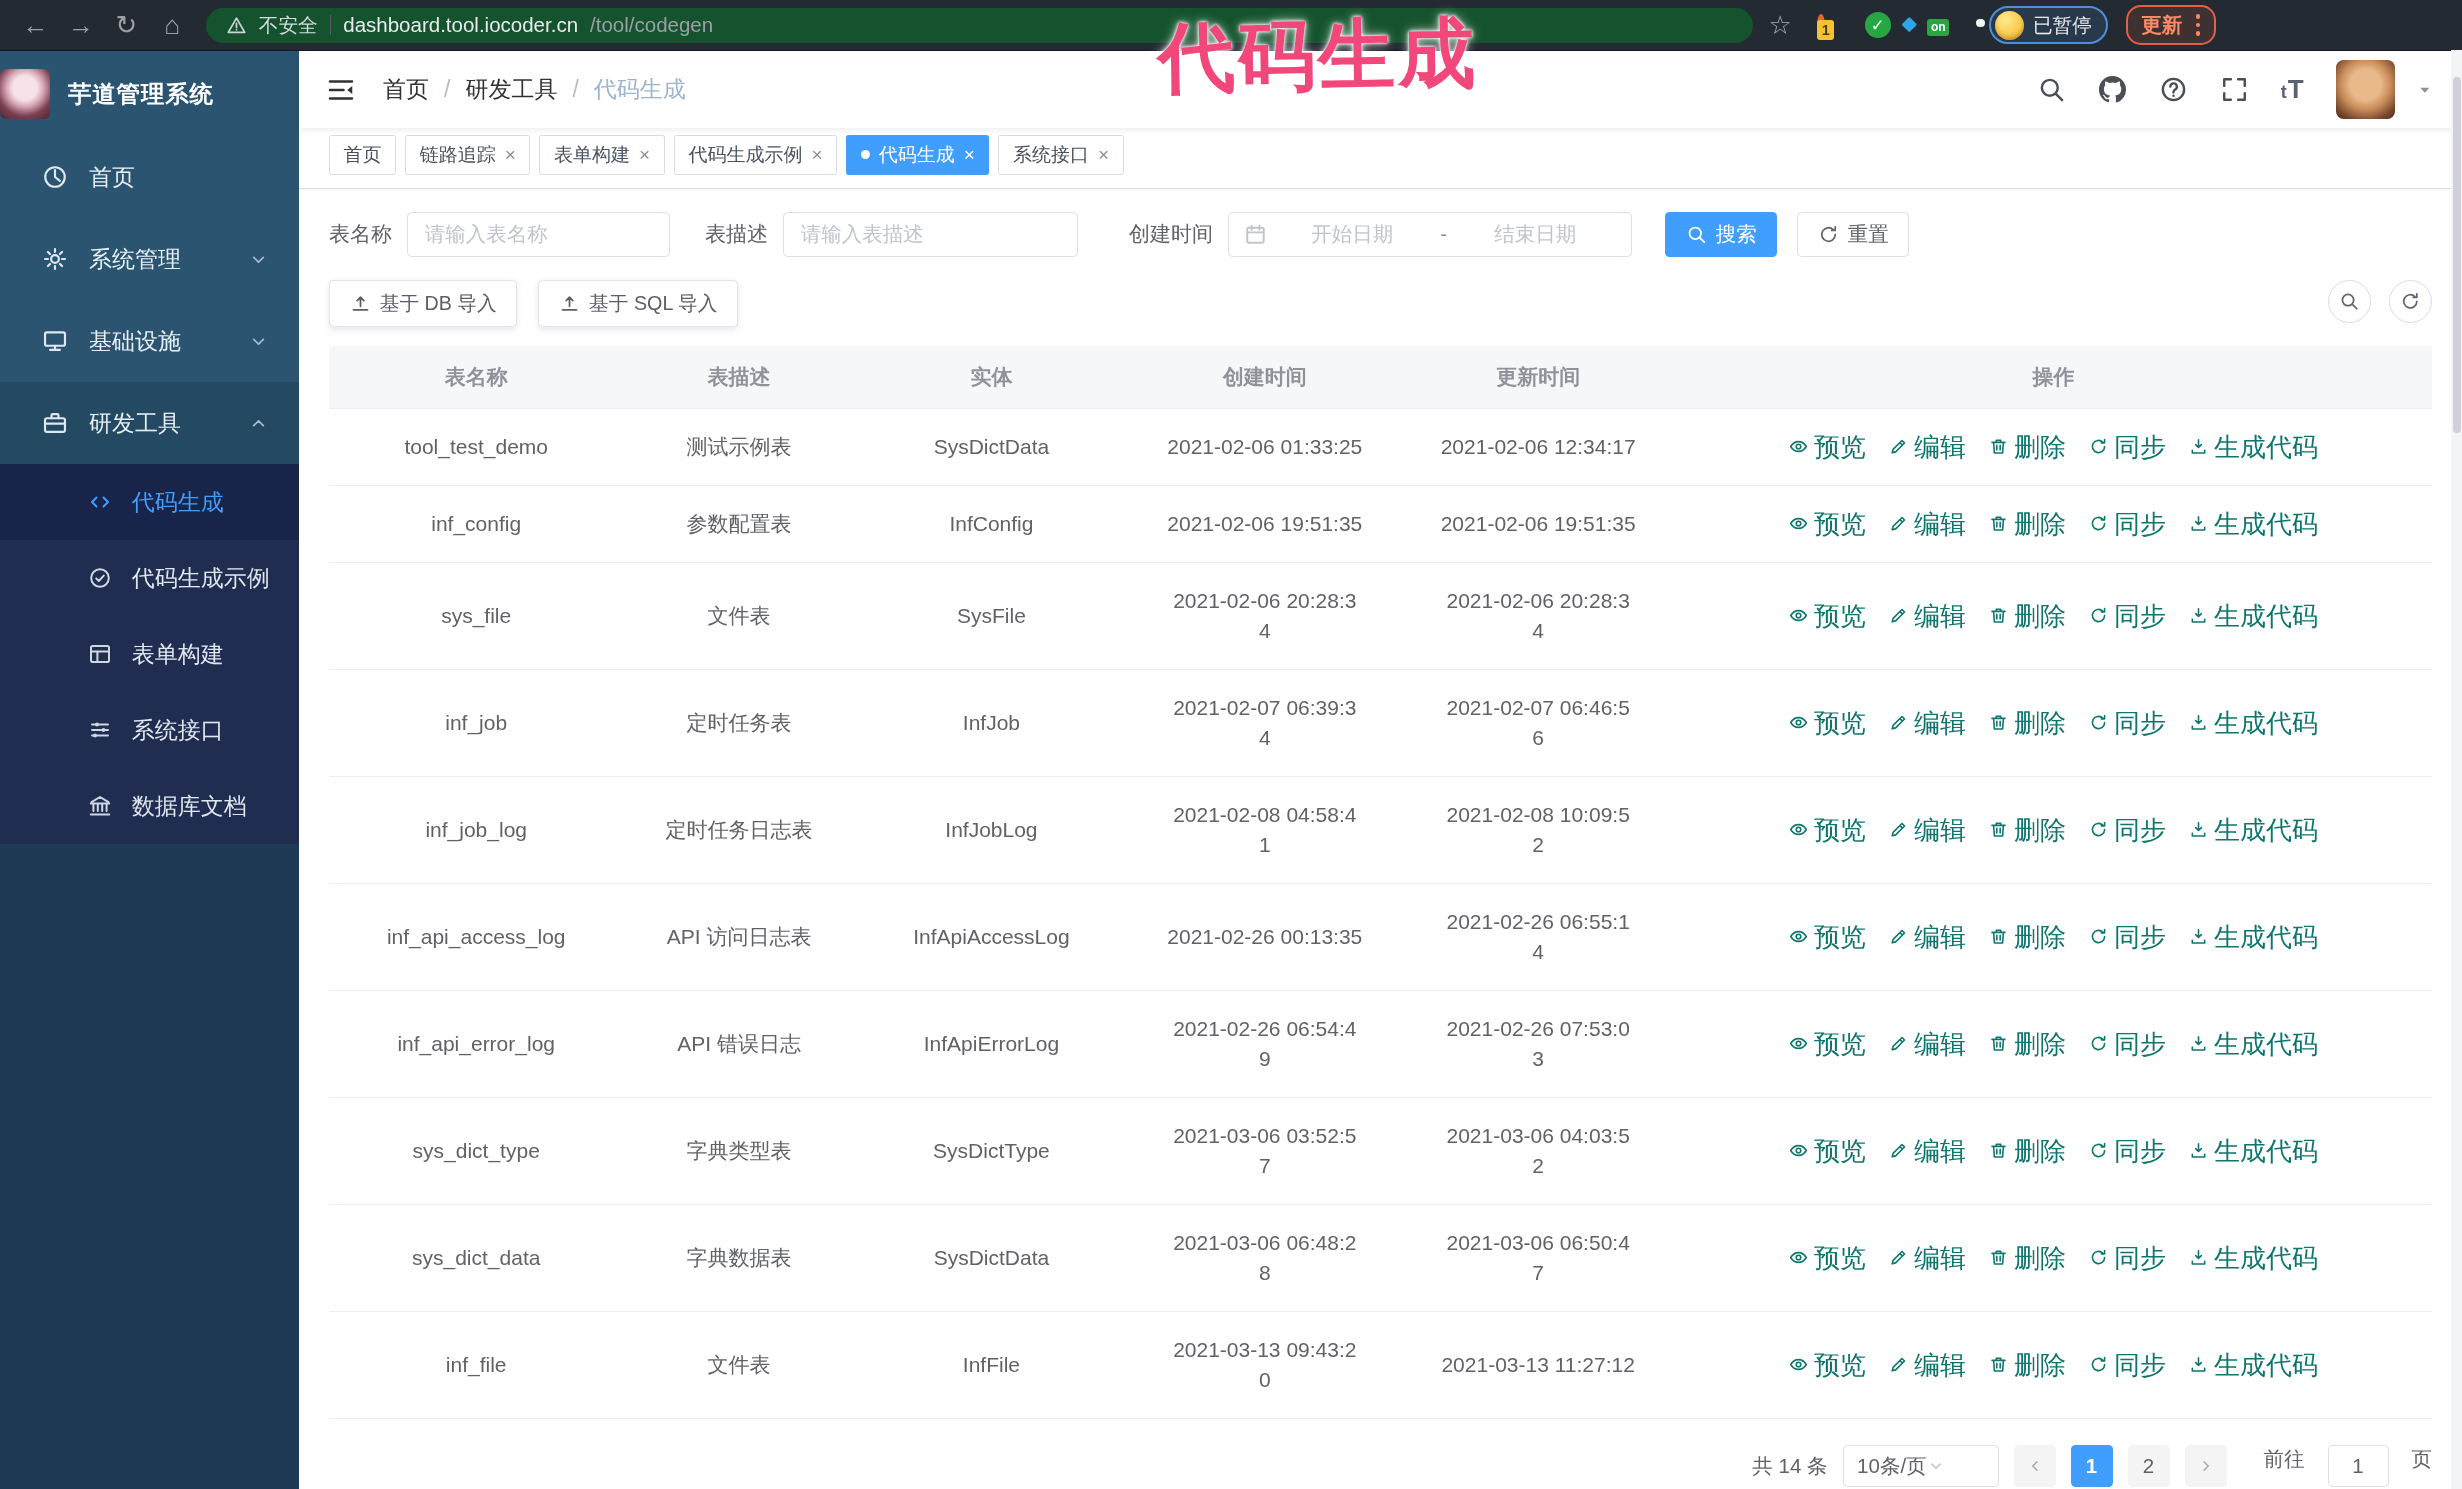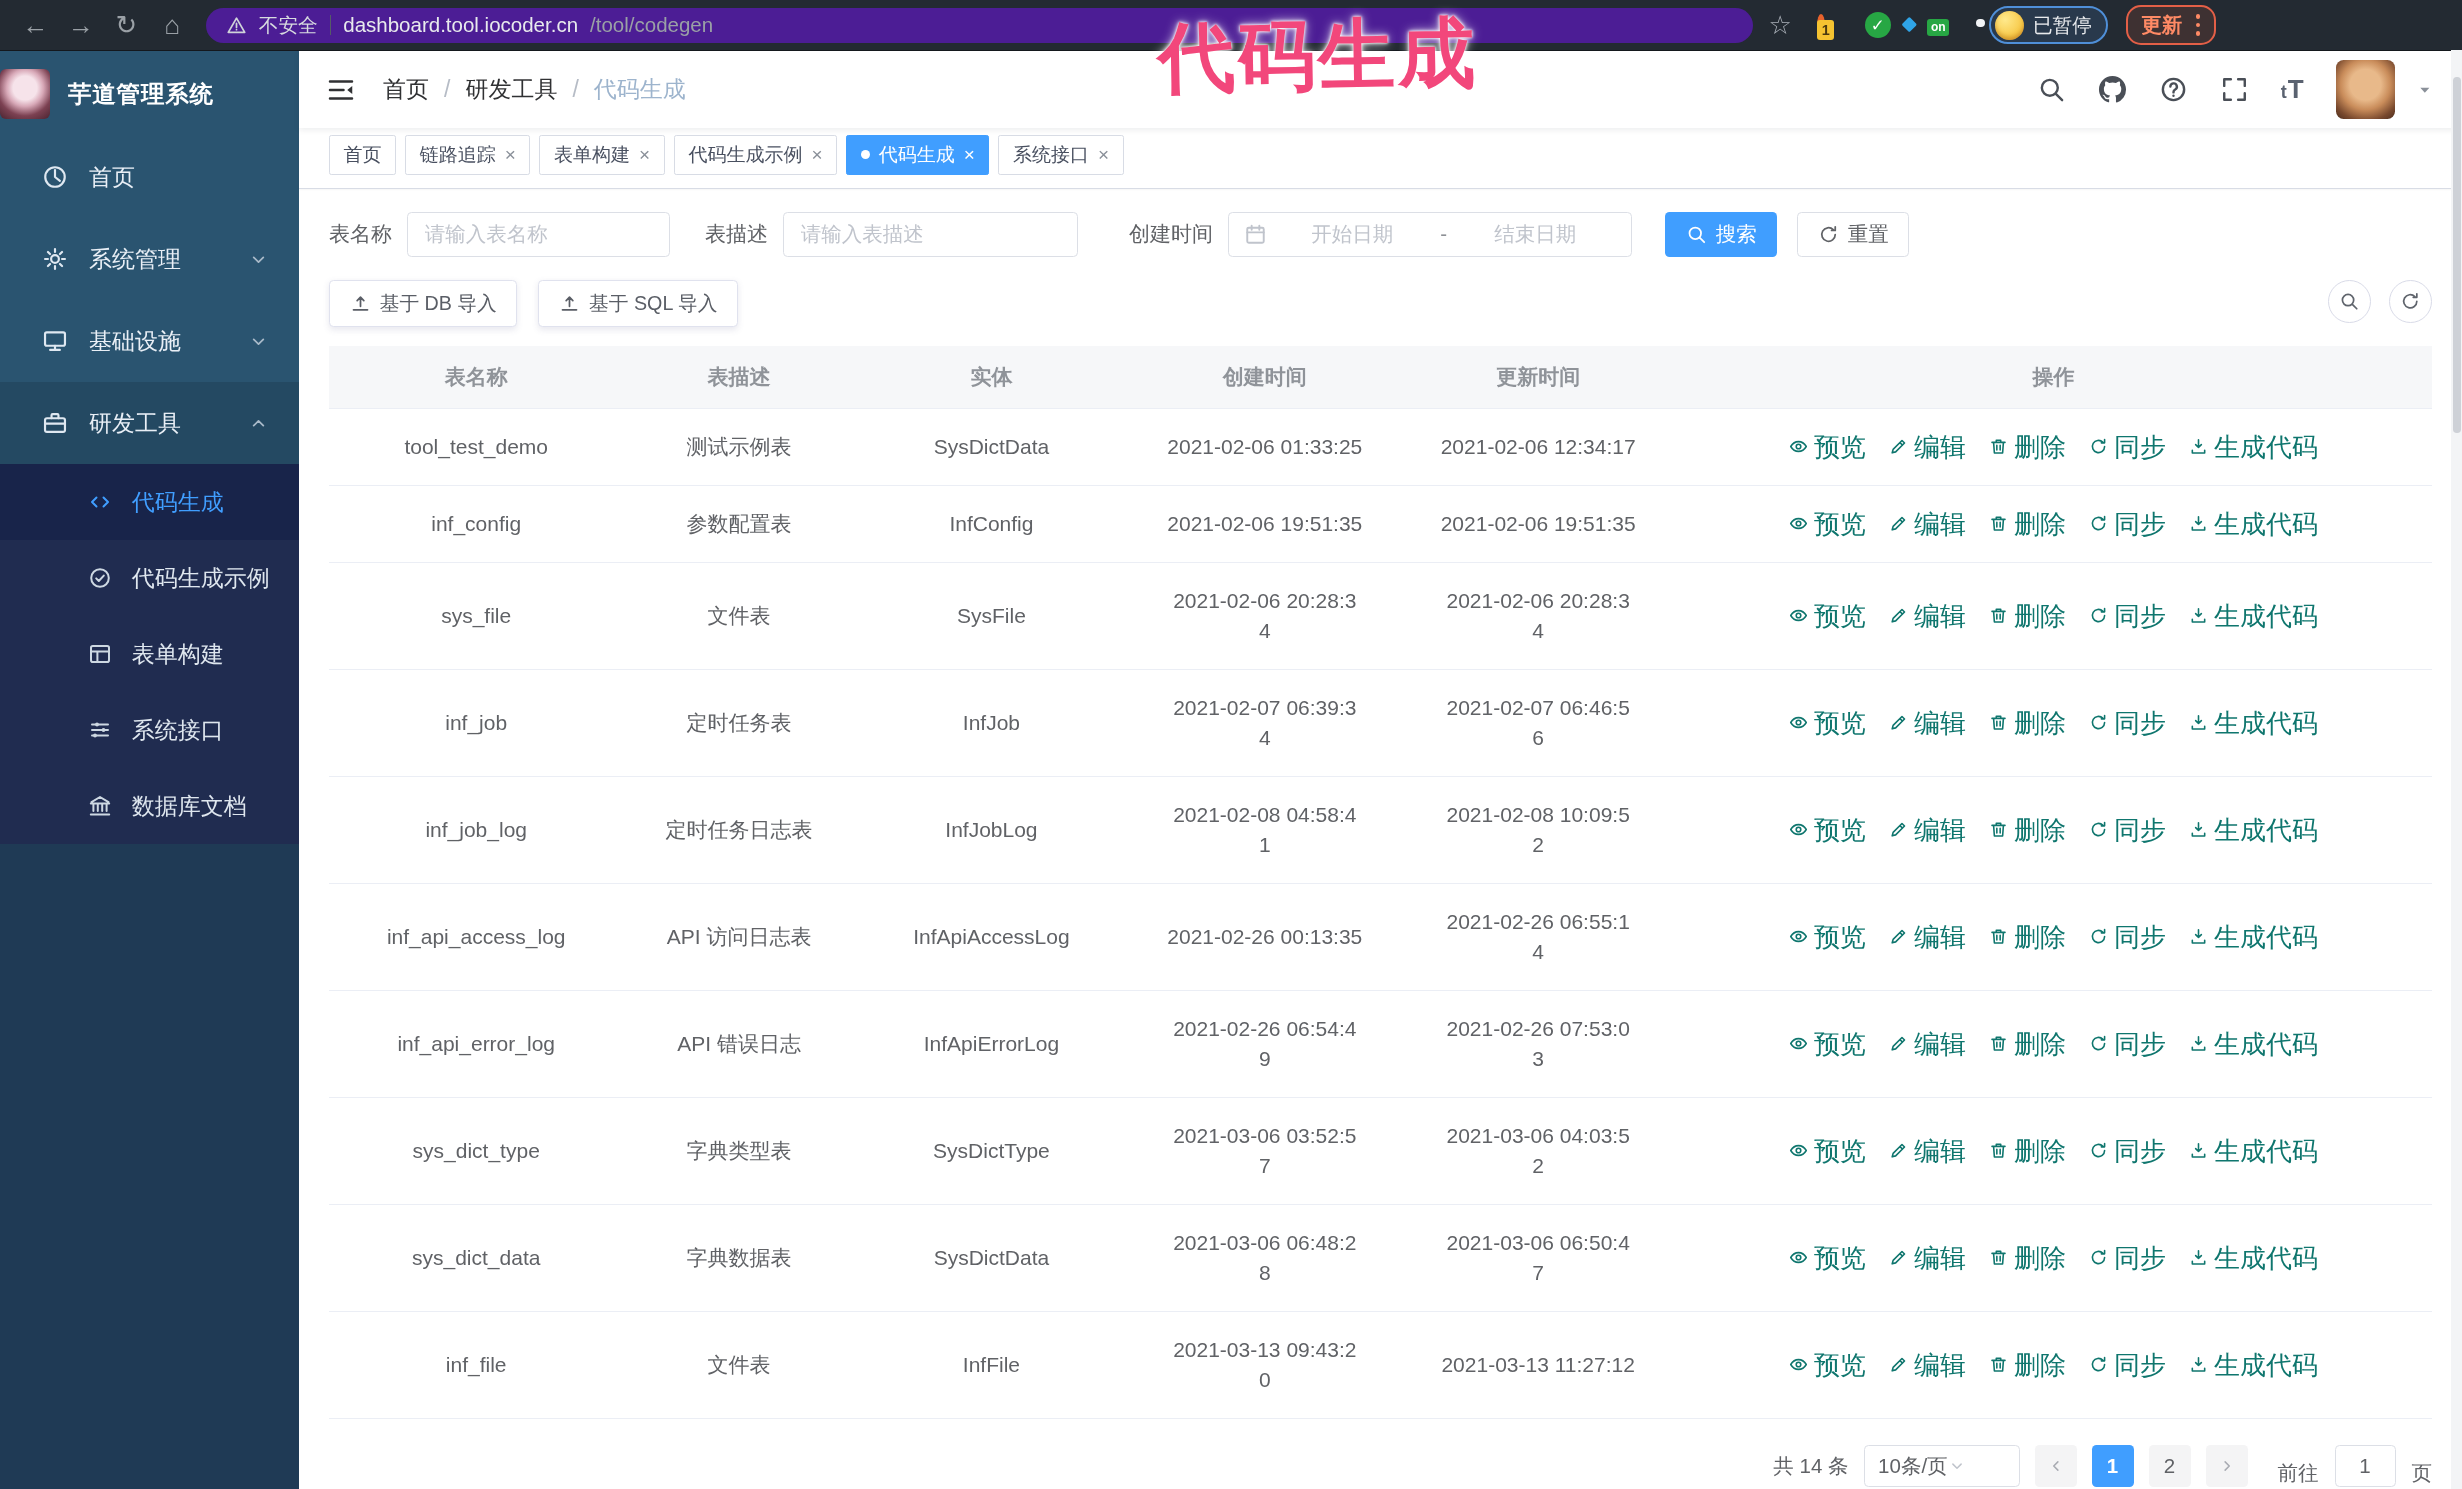--- a/index.html
+++ b/index.html
@@ -4,21 +4,21 @@
 <style>
   html,body{margin:0;padding:0}
   body{width:2462px;height:1490px;overflow:hidden;background:#fff;position:relative;
        font-family:"Liberation Sans","DejaVu Sans",sans-serif;color:#303133}
   .ic{display:inline-block;line-height:0;flex:none}
   .ic svg{width:100%;height:100%;display:block}
 
   
   .chrome{height:50px;background:#232a32;display:flex;align-items:center;padding:0 15px;gap:4.5px;position:relative;z-index:20;border-bottom:0.8px solid #14181d}
   .navbtn{color:#9aa0a6;font-size:26px;width:41px;text-align:center;flex:none}
-  .urlbar{flex:1;max-width:1508px;height:35px;background:#4c1d95;border-radius:19px;display:flex;align-items:center;padding:0 19.7px;gap:12px;margin:0 9px;min-width:0}
+  .urlbar{flex:1;max-width:1508px;height:35px;background:#14532d;border-radius:19px;display:flex;align-items:center;padding:0 19.7px;gap:12px;margin:0 9px;min-width:0}
   .sec-ic{width:21px;height:21px;color:#cfd3d9}
   .sec-label{font-size:19.7px;color:#d7dadf;flex:none}
   .url-div{width:1.5px;height:19.7px;background:#555c66;flex:none}
   .url-host{color:#e8eaed;font-size:20.5px;white-space:nowrap}
   .url-path{color:#9aa0a6;font-size:20.5px;white-space:nowrap}
   .star{color:#aab0b8;font-size:26px;margin:0 10.6px 0 1.5px}
   .exts{display:flex;align-items:center;gap:19.7px;margin:0 10.6px}
   .ext{position:relative;flex:none}
   .ext-c{width:24px;height:24px;border:4.5px solid #e8622c;border-radius:50%;border-bottom-color:transparent;box-sizing:border-box}
   .ext-badge{position:absolute;right:-9px;bottom:-7.6px;background:#f5c331;color:#4a3a10;font-size:14.4px;font-weight:700;padding:0.8px 4.5px;border-radius:3px;line-height:18px}
@@ -130,21 +130,21 @@
   
   .pagination{display:flex;justify-content:flex-end;align-items:center;gap:15px;margin-top:26px;font-size:20.5px;color:#606266}
   .psel{width:156px;height:42px;border:0.8px solid #dcdfe6;border-radius:4.5px;display:flex;align-items:center;
     padding:0 13.6px;cursor:pointer;box-sizing:border-box}
   .psel .ic{width:18px;height:18px;color:#c0c4cc}
   .pbtn{min-width:42px;height:42px;border-radius:4.5px;background:#f4f4f5;color:#606266;display:flex;align-items:center;
     justify-content:center;font-size:20.5px;cursor:pointer;padding:0 6px;box-sizing:border-box}
   .pbtn .ic{width:18px;height:18px}
   .pbtn.arrow{color:#a8abb2;background:#f4f4f5}
   .pbtn.active{background:#409eff;color:#fff;font-weight:700}
-  .goto{display:flex;align-items:flex-end;gap:16px;margin-left:15px}
+  .goto{display:flex;align-items:flex-start;gap:23px;margin-left:22px}
   .goto-input{width:61px;height:42px;border:0.8px solid #dcdfe6;border-radius:4.5px;text-align:center;font-size:20.5px;
     color:#606266;outline:none;font-family:inherit;box-sizing:border-box}
 
   
   .scrollbar{position:absolute;right:0;top:50px;bottom:0;width:10.6px;background:#f3f4f6;z-index:30}
   .scroll-thumb{position:absolute;top:27px;left:1.5px;width:7.6px;height:356px;border-radius:3.8px;background:#ced1d7}
 </style>
 </head>
 <body>
 

